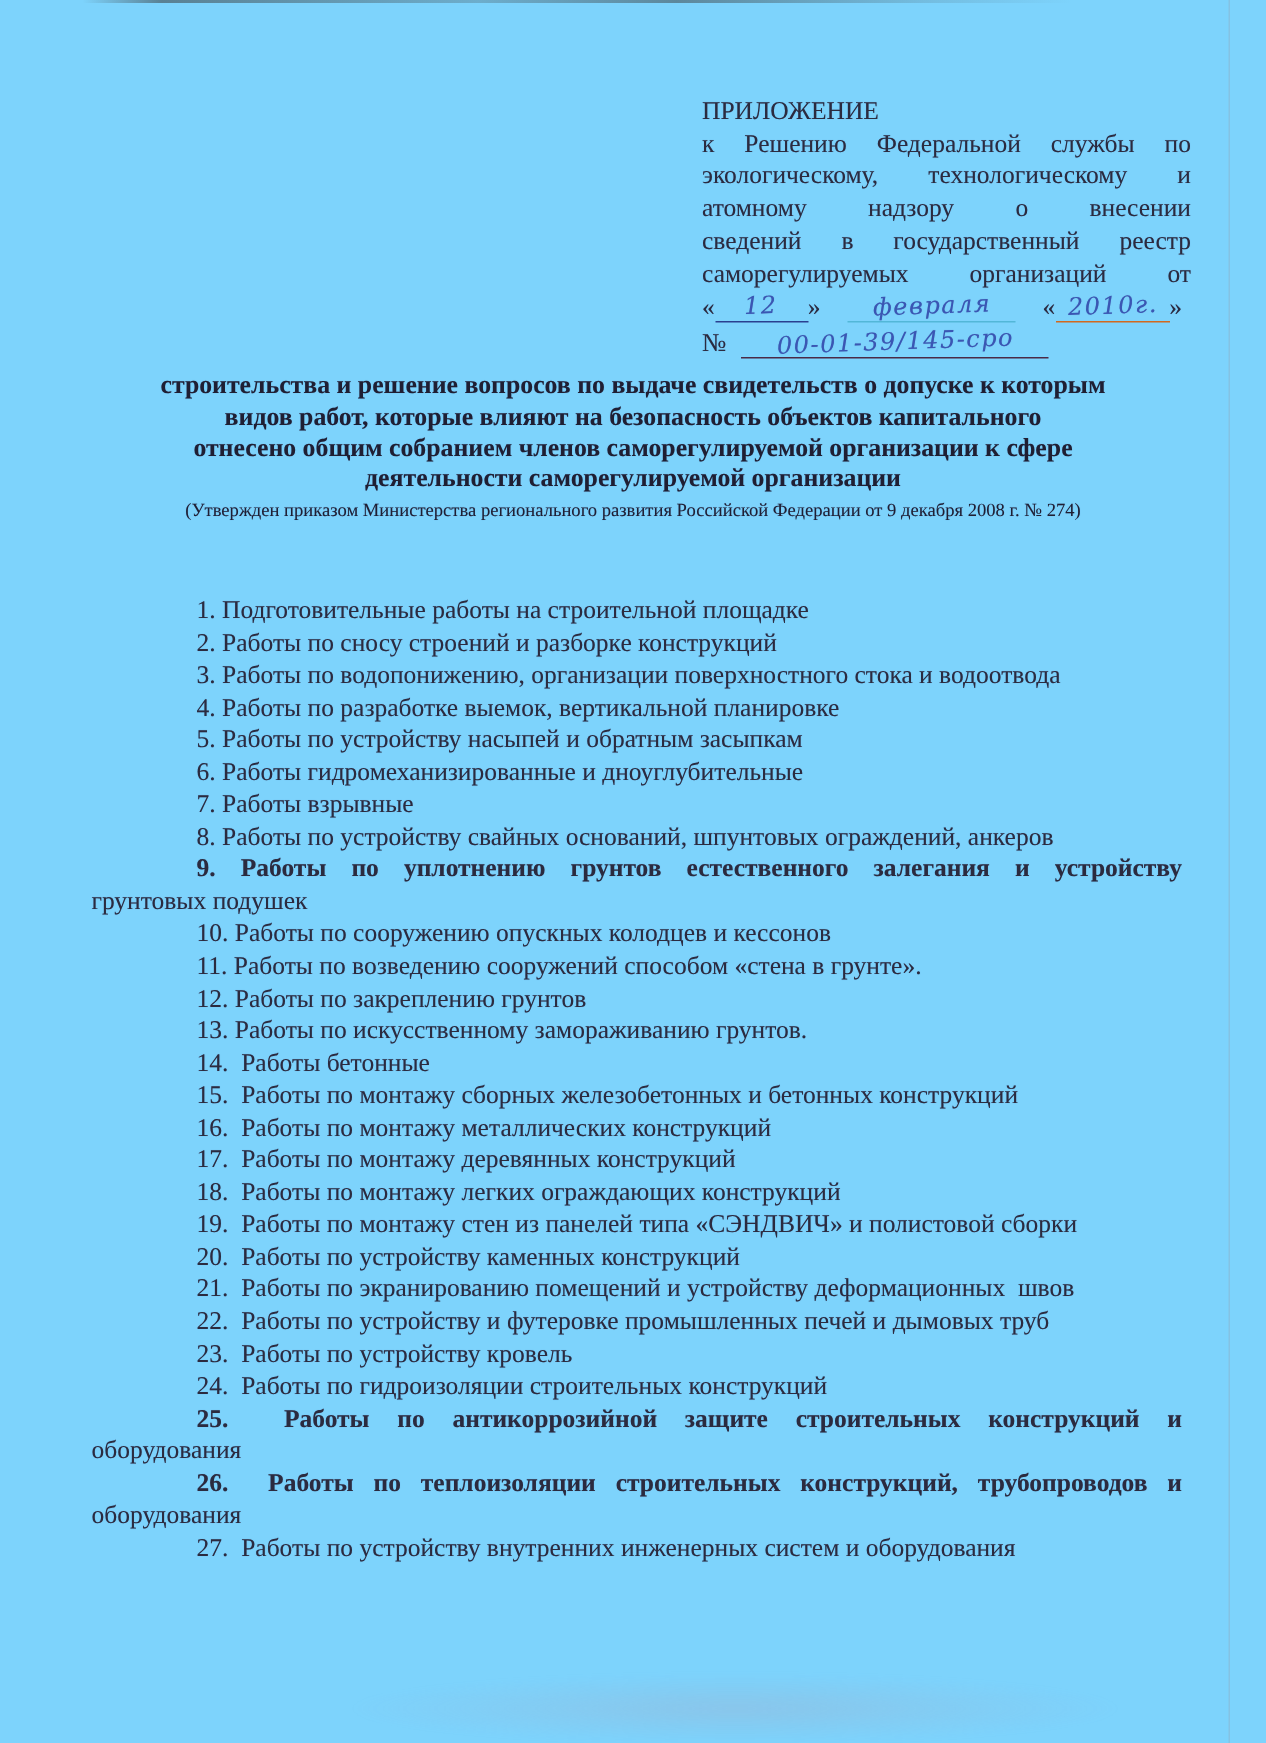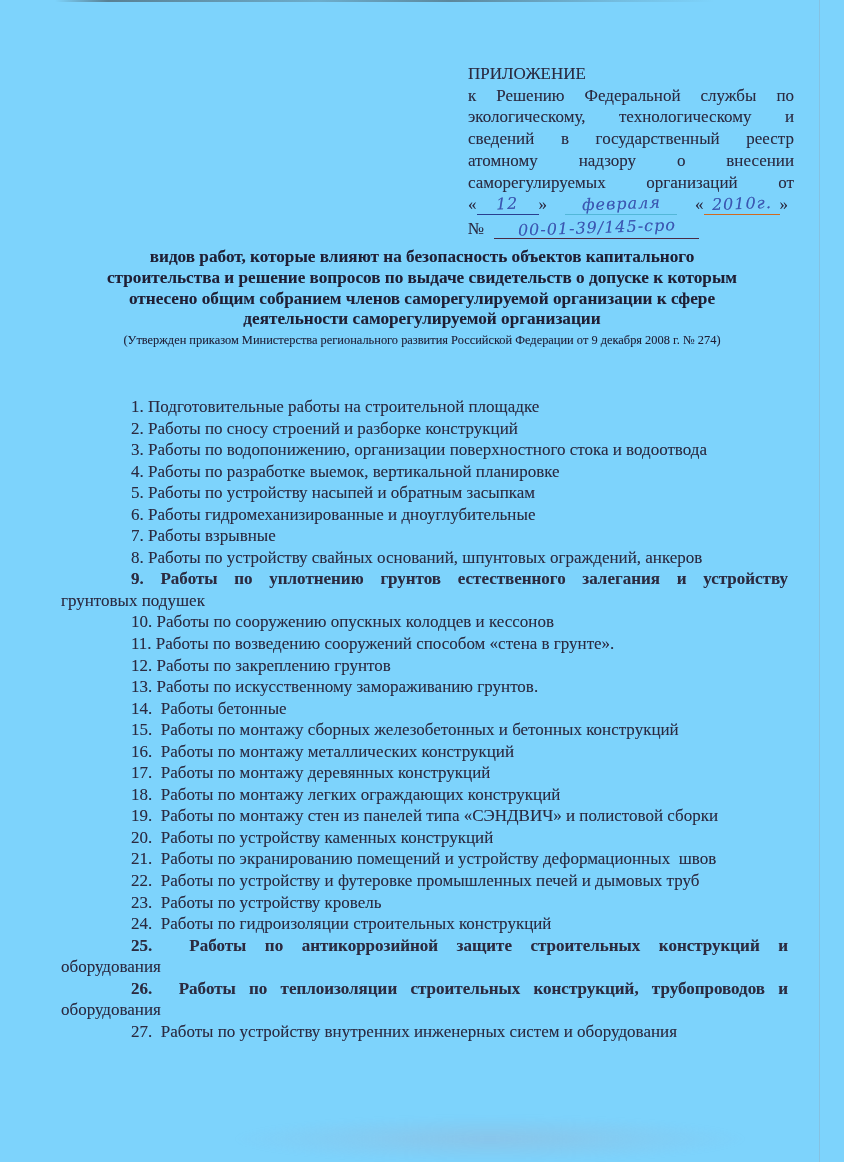--- a/index.html
+++ b/index.html
@@ -76,38 +76,38 @@
 
   <div class="scan-line-top"></div>
   <div class="scan-line-right"></div>
   <div class="scan-noise-bottom"></div>
 
   <div class="header-block">
     <div class="hdr-line">ПРИЛОЖЕНИЕ</div>
     <div id="header-lines">
         <div class="hdr-line just">к Решению Федеральной службы по</div>
         <div class="hdr-line just">экологическому, технологическому и</div>
+        <div class="hdr-line just">атомному надзору о внесении</div>
         <div class="hdr-line just">сведений в государственный реестр</div>
-        <div class="hdr-line just">атомному надзору о внесении</div>
         <div class="hdr-line just">саморегулируемых организаций от</div>
       </div>
 
     <div class="fill-line">
       <span class="q">«</span><span class="blank blank-day" style="border-bottom: 1.5px solid rgb(42, 63, 143); width: 62px;"><span class="hw" style="color: rgb(58, 86, 180);">12</span></span><span class="q">»</span><span class="sp-m"></span><span class="blank blank-month" style="border-bottom: 1.5px solid rgb(83, 183, 216); width: 112px;"><span class="hw" style="color: rgb(58, 86, 180);">февраля</span></span><span class="sp-m"></span><span class="q">«</span><span class="blank blank-year" style="border-bottom: 1.5px solid rgb(210, 105, 30); width: 76px;"><span class="hw" style="color: rgb(58, 86, 180);">2010г.</span></span><span class="q">»</span>
     </div>
 
     <div class="fill-line">
       <span class="q">№</span><span class="sp-s"></span><span class="blank blank-number" style="border-bottom: 1.5px solid rgb(74, 42, 70); width: 205px;"><span class="hw" style="color: rgb(58, 86, 180);">00-01-39/145-сро</span></span>
     </div>
   </div>
 
   <div class="title-block" style="color: rgb(31, 31, 51);">
     <div id="subtitle-lines">
+        <div class="subtitle-line">строительства и решение вопросов по выдаче свидетельств о допуске к которым</div>
         <div class="subtitle-line">видов работ, которые влияют на безопасность объектов капитального</div>
-        <div class="subtitle-line">строительства и решение вопросов по выдаче свидетельств о допуске к которым</div>
         <div class="subtitle-line">отнесено общим собранием членов саморегулируемой организации к сфере</div>
         <div class="subtitle-line">деятельности саморегулируемой организации</div>
       </div>
     <div class="doc-note">(Утвержден приказом Министерства регионального развития Российской Федерации от 9 декабря 2008 г. № 274)</div>
   </div>
 
   <div class="list-block" id="list-block">
       <div class="li-line first">1. Подготовительные работы на строительной площадке</div>
       <div class="li-line first">2. Работы по сносу строений и разборке конструкций</div>
       <div class="li-line first">3. Работы по водопонижению, организации поверхностного стока и водоотвода</div>

